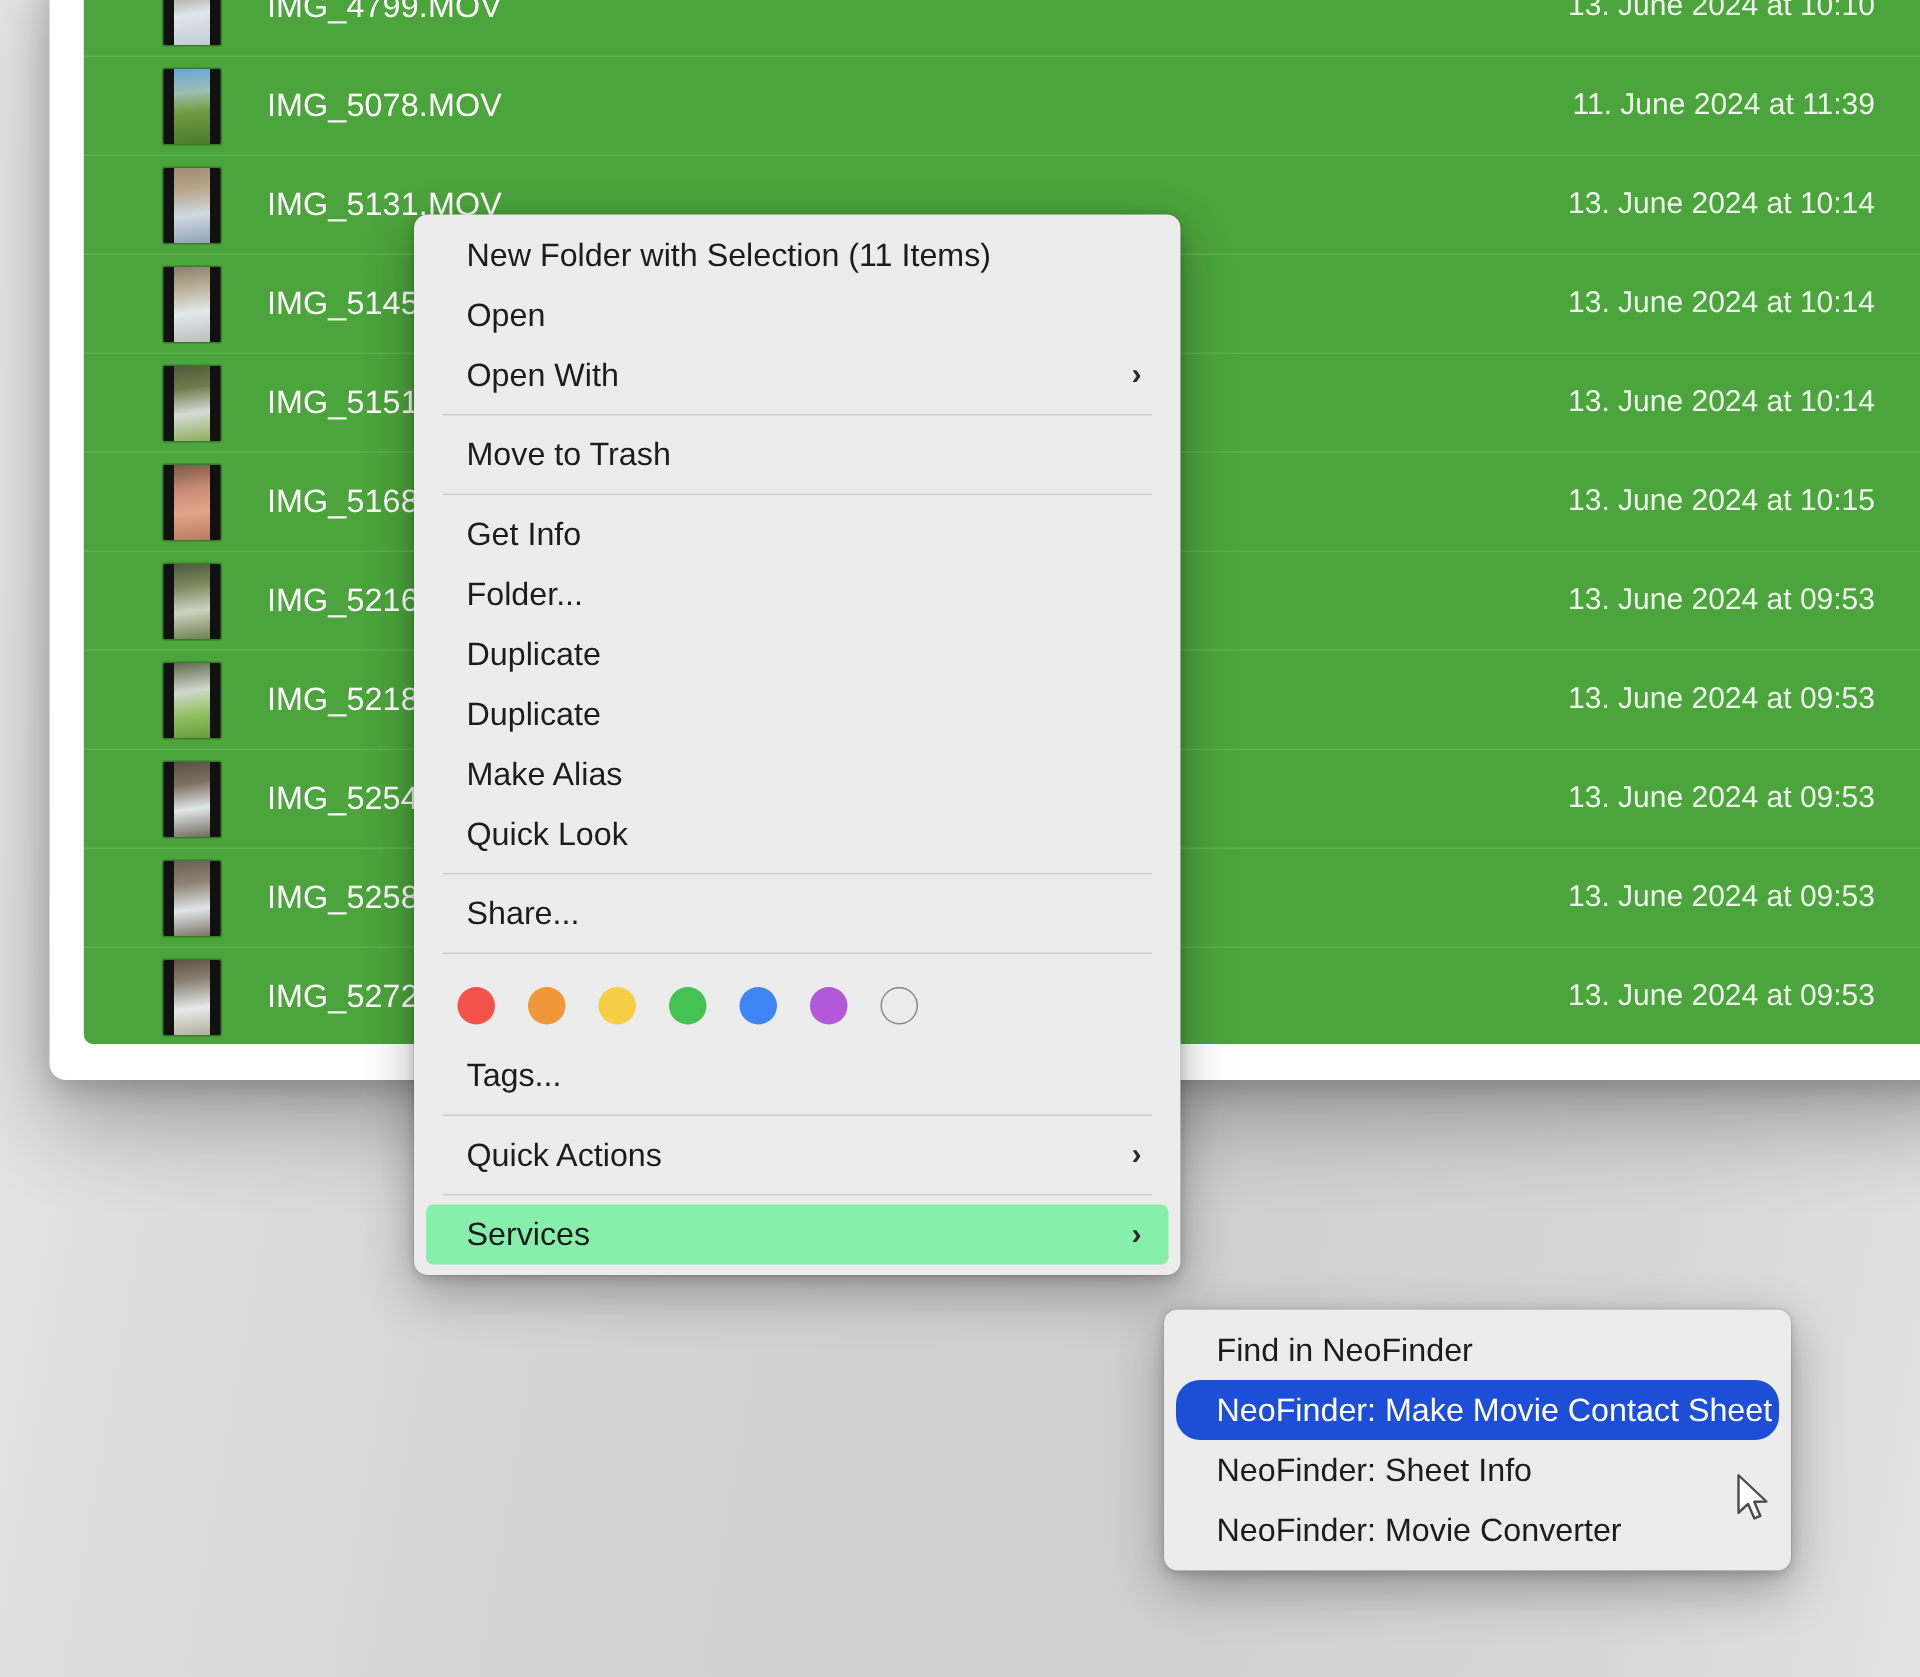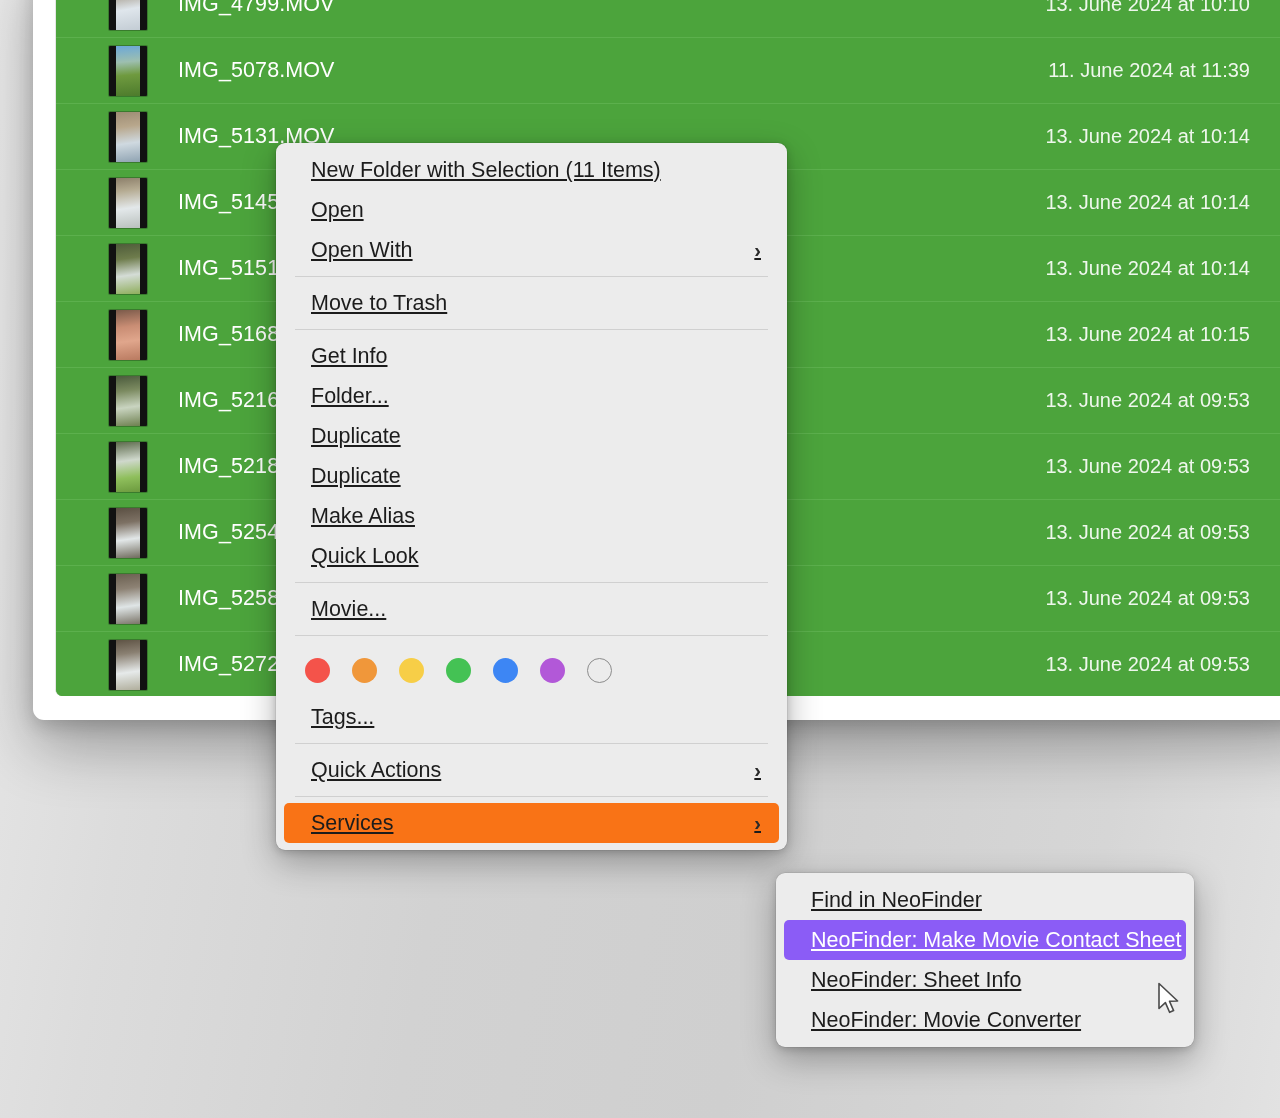--- a/index.html
+++ b/index.html
@@ -88,33 +88,33 @@
     position: relative;
     height: 40px;
     display: flex;
     align-items: center;
     padding: 0 18px 0 27px;
     font-size: 21.5px;
     color: #1c1c1c;
     white-space: nowrap;
     margin: 0 8px;
     border-radius: 5px;
-    text-decoration: underline;
   }
   .menu-item .chevron {
     margin-left: auto;
     font-size: 20px;
     color: #2a2a2a;
     font-weight: 600;
     line-height: 1;
   }
-  .menu-item.selected-gray { background: #f97316; }
+  .menu-item.selected-gray { background: #86efac; }
   .menu-item.selected-green {
-    background: #8b5cf6;
+    background: #1d4ed8;
     color: #ffffff;
+    border-radius: 16px;
   }
   .menu-sep {
     height: 1px;
     background: #d0d0d0;
     margin: 6px 19px;
   }
 
   
   #tag-row {
     display: flex;
@@ -258,21 +258,21 @@
       <span>Duplicate</span>
     </div>
     <div class="menu-item">
       <span>Make Alias</span>
     </div>
     <div class="menu-item">
       <span>Quick Look</span>
     </div>
     <div class="menu-sep"></div>
     <div class="menu-item">
-      <span>Movie...</span>
+      <span>Share...</span>
     </div>
     <div class="menu-sep"></div>
     <div id="tag-row">
       <div class="swatch" style="background: rgb(244, 83, 74);"></div>
       <div class="swatch" style="background: rgb(240, 151, 58);"></div>
       <div class="swatch" style="background: rgb(247, 206, 71);"></div>
       <div class="swatch" style="background: rgb(68, 194, 84);"></div>
       <div class="swatch" style="background: rgb(61, 134, 244);"></div>
       <div class="swatch" style="background: rgb(178, 88, 216);"></div>
       <div class="swatch none"></div>

